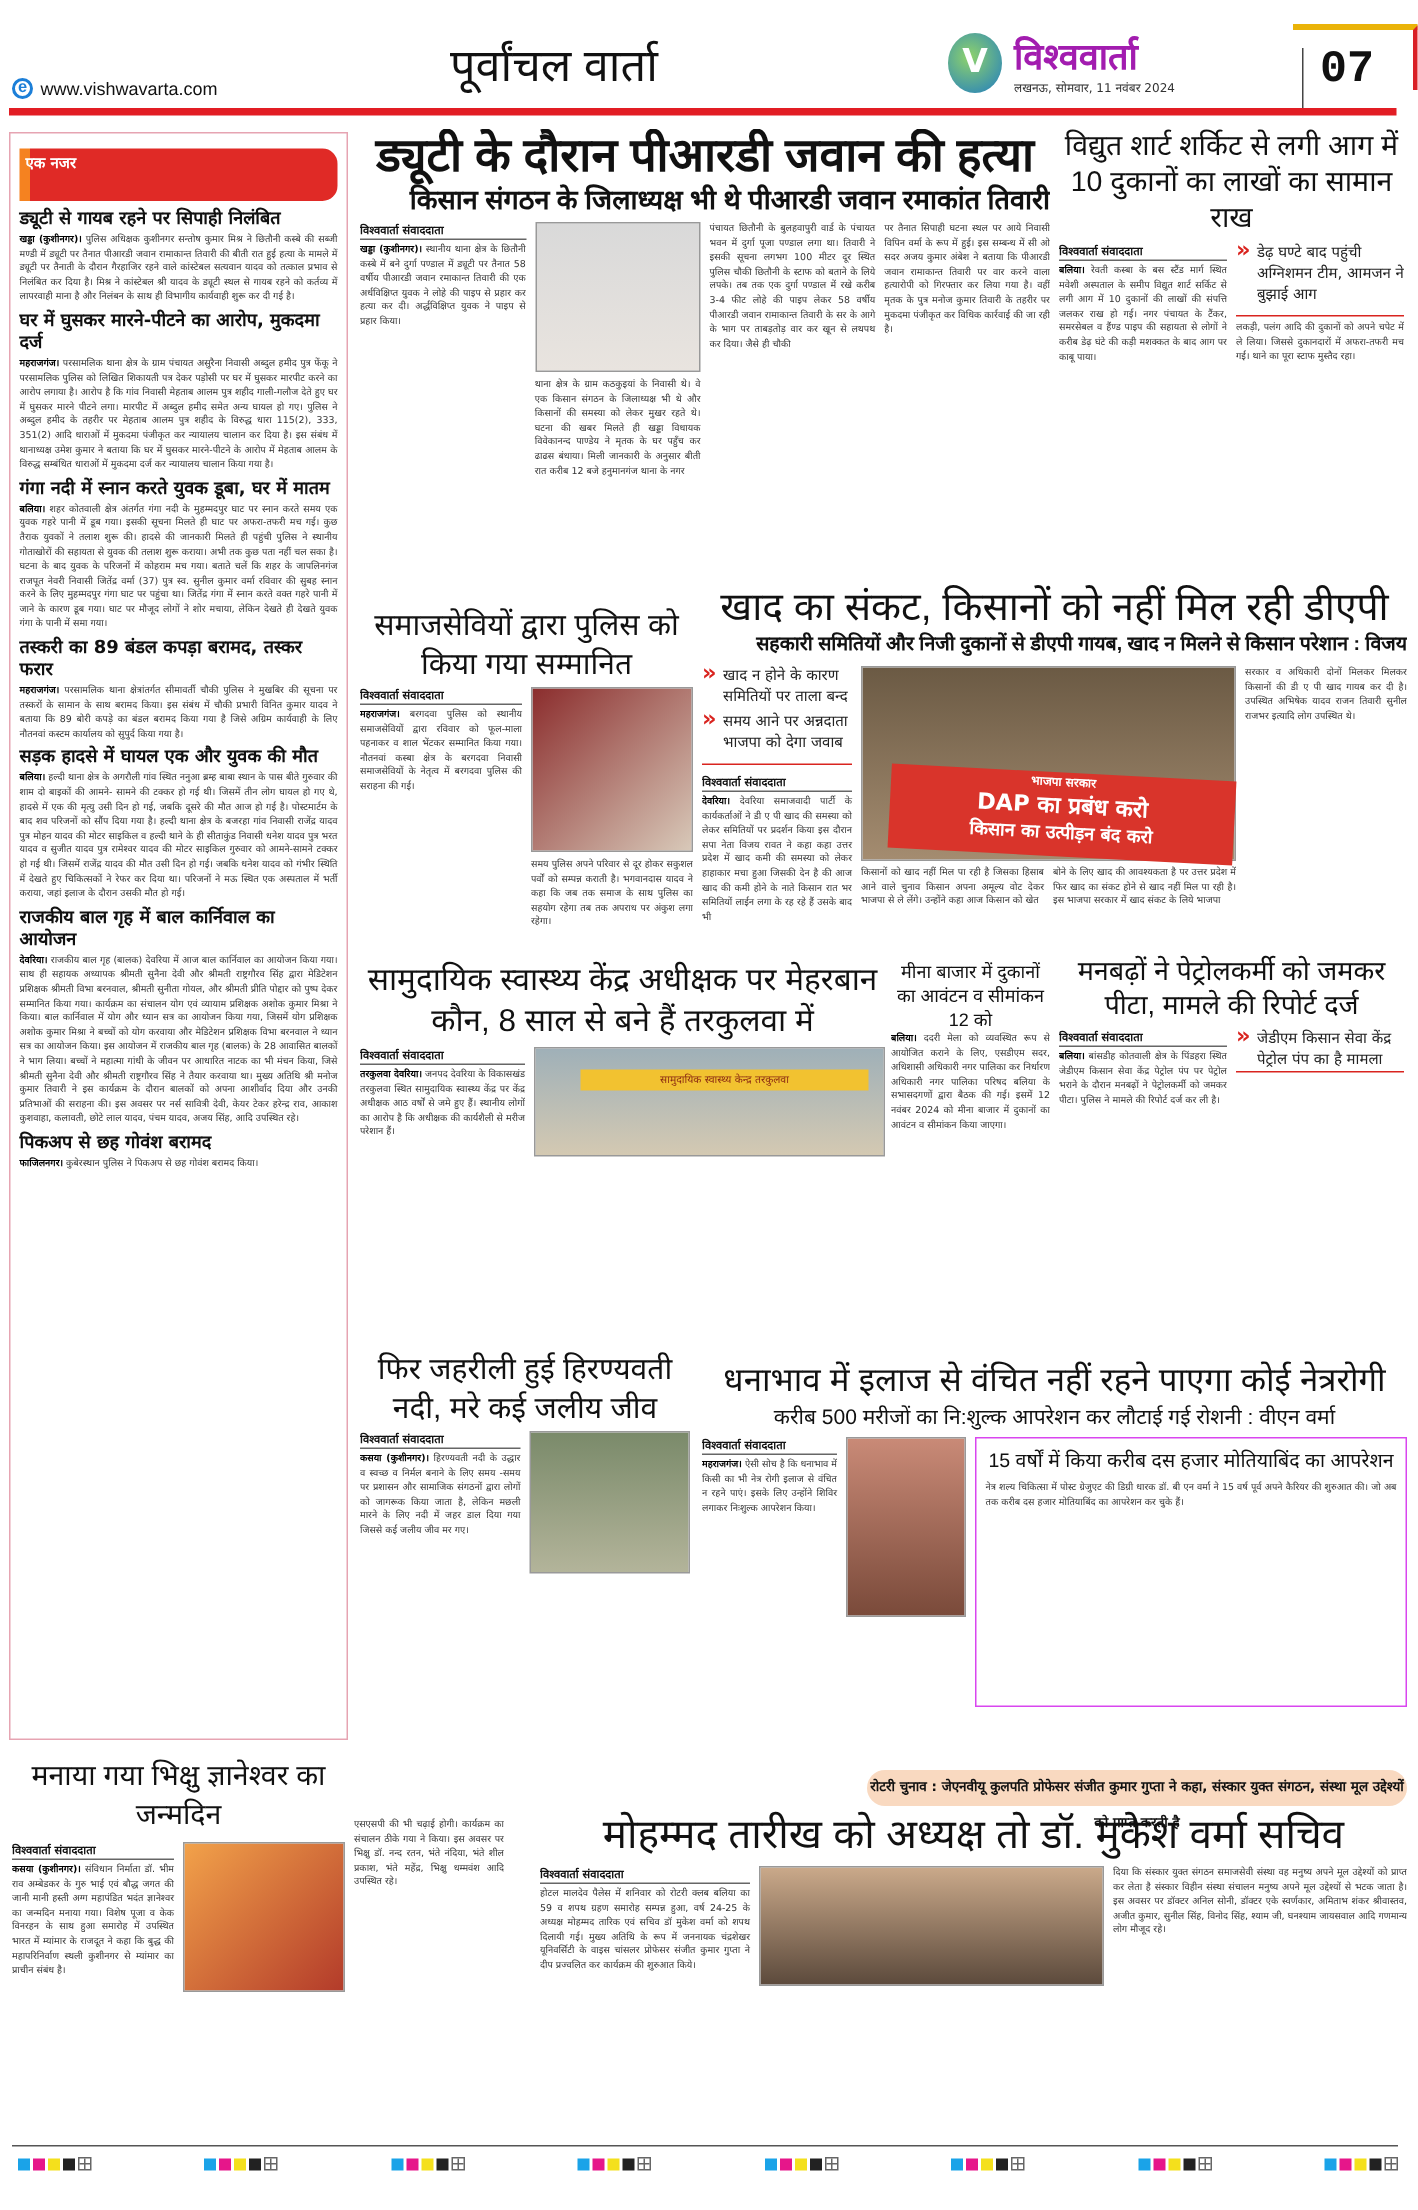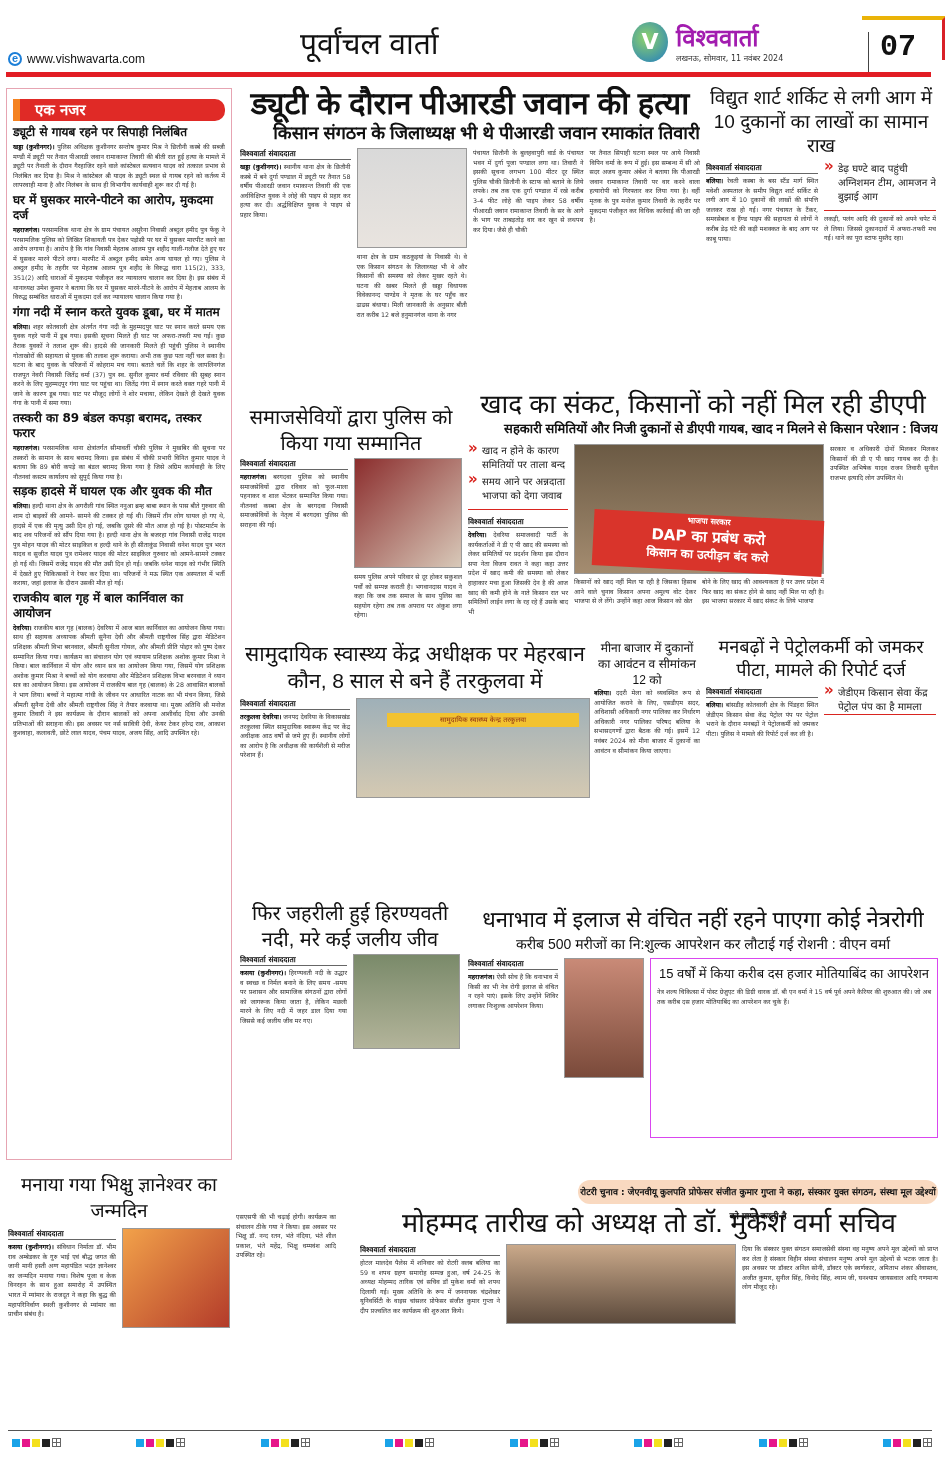--- a/index.html
+++ b/index.html
@@ -10,21 +10,21 @@
 .ie{width:14px;height:14px;border-radius:50%;border:2px solid #1c7fd8;color:#1c7fd8;font-size:11px;line-height:9px;text-align:center;font-weight:bold}
 .section{left:300px;top:22px;font-size:30px;font-family:Liberation Sans, sans-serif}
 .logo{left:632px;top:22px;width:36px;height:40px;border-radius:50%;background:radial-gradient(circle at 40% 40%,#8fd36b,#1f7bc2);color:#fff;font-weight:bold;text-align:center;line-height:40px;font-size:22px}
 .brand{left:676px;top:20px;font-size:24px;font-weight:bold;color:#a21caf;font-family:"Liberation Sans",sans-serif}
 .dateline{left:676px;top:52px;font-size:8px;color:#333}
 .pgnum{left:862px;top:16px;width:84px;height:44px;border-top:4px solid #eab308;border-right:4px solid #d92027;font-size:30px;font-weight:bold;font-family:Liberation Mono, monospace;padding:10px 0 0 18px}
 .pgnum:before{content:"";position:absolute;left:6px;top:12px;width:1px;height:42px;background:#444}
 .redrule{left:6px;top:72px;width:925px;height:5px;background:#e21d24}
 .col{background:#fff}
 .leftcol{left:6px;top:88px;width:226px;height:1072px;border:1px solid #e6a4b2;padding:4px 6px}
-.ekbar{height:22px;background:linear-gradient(90deg,#f58220 0 7px,#e02a26 7px);border-radius:0 10px 10px 0;color:#fff;font-weight:bold;font-size:15px;padding-left:22px;line-height:22px;margin:6px 0 4px}
+.ekbar{height:35px;background:linear-gradient(90deg,#f58220 0 7px,#e02a26 7px);border-radius:0 10px 10px 0;color:#fff;font-weight:bold;font-size:10px;padding-left:4px;line-height:22px;margin:6px 0 4px}
 .lh{font-size:12px;font-weight:bold;line-height:15px;margin:3px 0 2px}
 .body{font-size:6.3px;line-height:9.6px;color:#333;text-align:justify}
 .body b{color:#000}
 .hd1{font-size:30px;font-weight:bold;text-align:center;line-height:36px;font-family:"Liberation Sans",sans-serif}
 .hd2{font-size:18px;font-weight:bold;text-align:right;line-height:22px;font-family:"Liberation Sans",sans-serif}
 .hd3{font-size:20px;text-align:center;line-height:26px;font-family:"Liberation Sans",sans-serif}
 .byline{font-size:7.5px;font-weight:bold;border-bottom:1px solid #666;margin-bottom:2px;padding-bottom:1px}
 .photo{background:linear-gradient(135deg,#b7a895,#6c5d4d);border:1px solid #999}
 .cols{display:flex;gap:6px}
 .cols>div{flex:1}
@@ -73,20 +73,24 @@
     <p class="body"><b>महराजगंज।</b> <span>परसामलिक थाना क्षेत्रांतर्गत सीमावर्ती चौकी पुलिस ने मुखबिर की सूचना पर तस्करों के सामान के साथ बरामद किया। इस संबंध में चौकी प्रभारी विनित कुमार यादव ने बताया कि 89 बोरी कपड़े का बंडल बरामद किया गया है जिसे अग्रिम कार्यवाही के लिए नौतनवां कस्टम कार्यालय को सुपुर्द किया गया है।</span></p>
   </div>
   <div>
     <div class="lh">सड़क हादसे में घायल एक और युवक की मौत</div>
     <p class="body"><b>बलिया।</b> <span>हल्दी थाना क्षेत्र के अगरौली गांव स्थित ननुआ ब्रम्ह बाबा स्थान के पास बीते गुरुवार की शाम दो बाइकों की आमने- सामने की टक्कर हो गई थी। जिसमें तीन लोग घायल हो गए थे, हादसे में एक की मृत्यु उसी दिन हो गई, जबकि दूसरे की मौत आज हो गई है। पोस्टमार्टम के बाद शव परिजनों को सौंप दिया गया है। हल्दी थाना क्षेत्र के बजरहा गांव निवासी राजेंद्र यादव पुत्र मोहन यादव की मोटर साइकिल व हल्दी थाने के ही सीताकुंड निवासी धनेश यादव पुत्र भरत यादव व सुजीत यादव पुत्र रामेश्वर यादव की मोटर साइकिल गुरुवार को आमने-सामने टक्कर हो गई थी। जिसमें राजेंद्र यादव की मौत उसी दिन हो गई। जबकि धनेश यादव को गंभीर स्थिति में देखते हुए चिकित्सकों ने रेफर कर दिया था। परिजनों ने मऊ स्थित एक अस्पताल में भर्ती कराया, जहां इलाज के दौरान उसकी मौत हो गई।</span></p>
   </div>
   <div>
     <div class="lh">राजकीय बाल गृह में बाल कार्निवाल का आयोजन</div>
     <p class="body"><b>देवरिया।</b> <span>राजकीय बाल गृह (बालक) देवरिया में आज बाल कार्निवाल का आयोजन किया गया। साथ ही सहायक अध्यापक श्रीमती सुनैना देवी और श्रीमती राष्ट्रगौरव सिंह द्वारा मेडिटेशन प्रशिक्षक श्रीमती विभा बरनवाल, श्रीमती सुनीता गोयल, और श्रीमती प्रीति पोद्दार को पुष्प देकर सम्मानित किया गया। कार्यक्रम का संचालन योग एवं व्यायाम प्रशिक्षक अशोक कुमार मिश्रा ने किया। बाल कार्निवाल में योग और ध्यान सत्र का आयोजन किया गया, जिसमें योग प्रशिक्षक अशोक कुमार मिश्रा ने बच्चों को योग करवाया और मेडिटेशन प्रशिक्षक विभा बरनवाल ने ध्यान सत्र का आयोजन किया। इस आयोजन में राजकीय बाल गृह (बालक) के 28 आवासित बालकों ने भाग लिया। बच्चों ने महात्मा गांधी के जीवन पर आधारित नाटक का भी मंचन किया, जिसे श्रीमती सुनैना देवी और श्रीमती राष्ट्रगौरव सिंह ने तैयार करवाया था। मुख्य अतिथि श्री मनोज कुमार तिवारी ने इस कार्यक्रम के दौरान बालकों को अपना आशीर्वाद दिया और उनकी प्रतिभाओं की सराहना की। इस अवसर पर नर्स सावित्री देवी, केयर टेकर हरेन्द्र राव, आकाश कुशवाहा, कलावती, छोटे लाल यादव, पंचम यादव, अजय सिंह, आदि उपस्थित रहे।</span></p>
   </div>
+  <div>
+    <div class="lh">पिकअप से छह गोवंश बरामद</div>
+    <p class="body"><b>फाजिलनगर।</b> <span>कुबेरस्थान पुलिस ने पिकअप से छह गोवंश बरामद किया।</span></p>
+  </div>
 </div>
 
 <div class="abs" style="left:240px;top:86px;width:460px;height:290px;overflow:hidden">
   <div class="hd1" style="font-size:31px">ड्यूटी के दौरान पीआरडी जवान की हत्या</div>
   <div class="hd2">किसान संगठन के जिलाध्यक्ष भी थे पीआरडी जवान रमाकांत तिवारी</div>
   <div class="cols" style="margin-top:4px">
     <div>
       <div class="byline">विश्ववार्ता संवाददाता</div>
       <p class="body"><b>खड्डा (कुशीनगर)।</b> <span>स्थानीय थाना क्षेत्र के छितौनी कस्बे में बने दुर्गा पण्डाल में ड्यूटी पर तैनात 58 वर्षीय पीआरडी जवान रमाकान्त तिवारी की एक अर्धविक्षिप्त युवक ने लोहे की पाइप से प्रहार कर हत्या कर दी। अर्द्धविक्षिप्त युवक ने पाइप से प्रहार किया।</span></p>
     </div>
@@ -165,21 +169,21 @@
 </div>
 
 <div class="abs" style="left:240px;top:640px;width:350px;height:230px;overflow:hidden">
   <div class="hd3" style="font-size:21px;line-height:27px">सामुदायिक स्वास्थ्य केंद्र अधीक्षक पर मेहरबान कौन, 8 साल से बने हैं तरकुलवा में</div>
   <div style="display:flex;gap:6px;margin-top:4px">
     <div style="width:110px">
       <div class="byline">विश्ववार्ता संवाददाता</div>
       <p class="body"><b>तरकुलवा देवरिया।</b> <span>जनपद देवरिया के विकासखंड तरकुलवा स्थित सामुदायिक स्वास्थ्य केंद्र पर केंद्र अधीक्षक आठ वर्षों से जमे हुए हैं। स्थानीय लोगों का आरोप है कि अधीक्षक की कार्यशैली से मरीज परेशान हैं।</span></p>
     </div>
     <div style="flex:1">
-      <div class="photo" style="height:100px;position:relative;background:linear-gradient(#9fb0b8,#d4c9b2)">
+      <div class="photo" style="height:73px;position:relative;background:linear-gradient(#9fb0b8,#d4c9b2)">
         <div style="position:absolute;left:30px;top:14px;right:10px;height:14px;background:#f2c230;font-size:7px;text-align:center;line-height:14px;color:#8b2a12">सामुदायिक स्वास्थ्य केन्द्र तरकुलवा</div>
       </div>
     </div>
   </div>
 </div>
 
 <div class="abs" style="left:594px;top:640px;width:106px;height:230px;overflow:hidden">
   <div style="font-size:12px;line-height:16px;text-align:center;font-family:'Liberation Sans',sans-serif">मीना बाजार में दुकानों का आवंटन व सीमांकन 12 को</div>
   <p class="body"><b>बलिया।</b> <span>ददरी मेला को व्यवस्थित रूप से आयोजित कराने के लिए, एसडीएम सदर, अधिशासी अधिकारी नगर पालिका कर निर्धारण अधिकारी नगर पालिका परिषद बलिया के सभासदगणों द्वारा बैठक की गई। इसमें 12 नवंबर 2024 को मीना बाजार में दुकानों का आवंटन व सीमांकन किया जाएगा।</span></p>
 </div>

